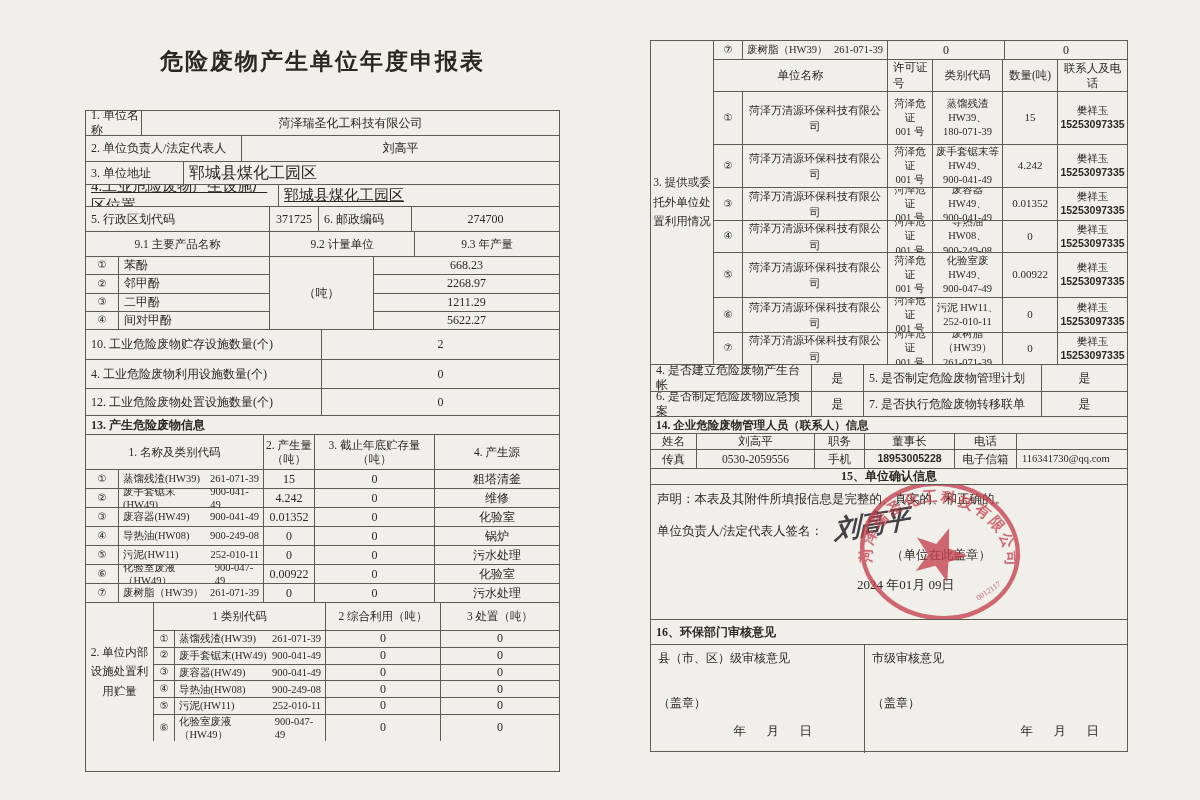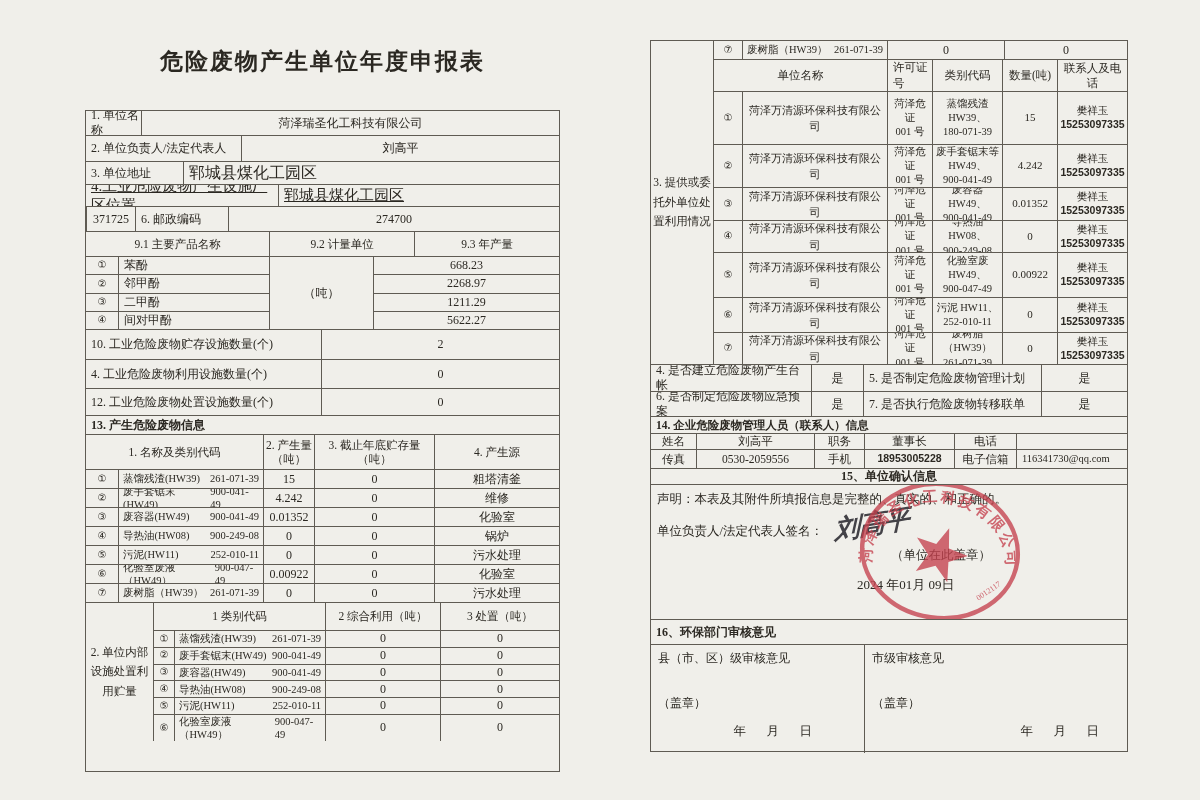--- a/index.html
+++ b/index.html
@@ -85,20 +85,21 @@
       <div class="cell first lab" style="width:97px">3. 单位地址</div>
       <div class="cell lab lg grow">郓城县煤化工园区</div>
     </div>
 
     <div class="row" style="height:22px">
       <div class="cell first lab sm" style="width:192px">4.工业危险废物产生设施厂区位置</div>
       <div class="cell lab sm grow">郓城县煤化工园区</div>
     </div>
 
     <div class="row" style="height:25px">
+      <div class="cell first lab" style="width:183px">5. 行政区划代码</div>
       <div class="cell val" style="width:49px">371725</div>
       <div class="cell lab" style="width:93px">6. 邮政编码</div>
       <div class="cell val grow">274700</div>
     </div>
 
 
     <div class="row" style="height:25px">
       <div class="cell first val hdr" style="width:183px">9.1 主要产品名称</div>
       <div class="cell val hdr" style="width:145px">9.2 计量单位</div>
       <div class="cell val hdr grow">9.3 年产量</div>

